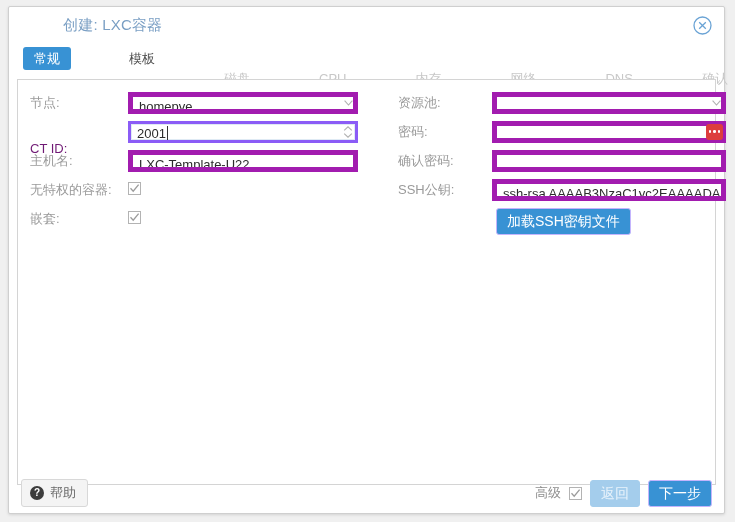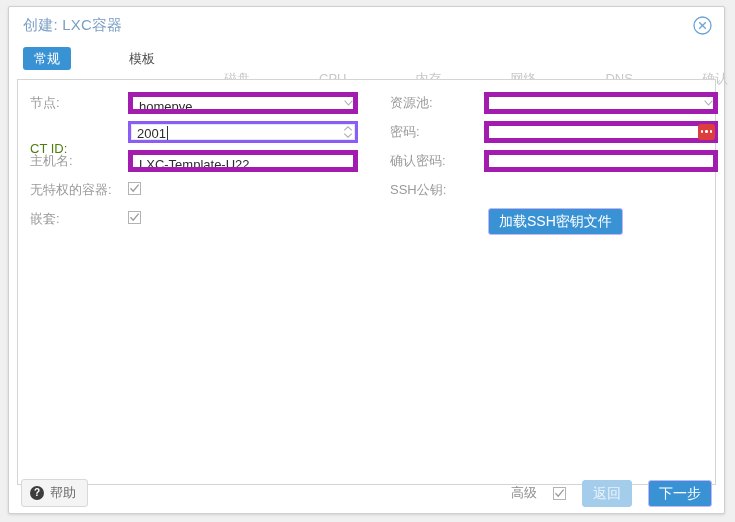--- a/index.html
+++ b/index.html
@@ -27,20 +27,21 @@
     border: 1px solid #cfcfcf;
     border-radius: 2px;
     box-sizing: border-box;
     box-shadow: 0 1px 3px rgba(0,0,0,0.12);
   }
 
   
   .titlebar {
     position: relative;
     height: 36px;
+    margin-left: 40px;
   }
   .title-text {
     position: absolute;
     left: 14px;
     top: 9px;
     font-size: 15px;
     color: #7a9fc4;
     letter-spacing: 0.2px;
     white-space: nowrap;
   }
@@ -92,38 +93,38 @@
     left: 8px;
     top: 72px;
     width: 699px;
     height: 406px;
     border: 1px solid #d4d4d4;
     background: #ffffff;
     box-sizing: border-box;
   }
 
   .col-left  { position: absolute; left: 0px;   top: 8px; width: 352px; }
-  .col-right { position: absolute; left: 360px; top: 8px; width: 340px; }
+  .col-right { position: absolute; left: 368px; top: 8px; width: 340px; }
 
   .frow {
     position: relative;
     height: 29px;
     margin-bottom: 0px;
     display: flex;
     align-items: center;
   }
   .flabel {
     width: 110px;
     padding-left: 12px;
     box-sizing: border-box;
     color: #9a9a9a;
     font-size: 13px;
     white-space: nowrap;
   }
-  .flabel.dark { color: #4d7c0f; margin-top: 33px; }
+  .flabel.dark { color: #701a75; margin-top: 33px; }
 
   .fctl { position: relative; }
 
   .txtfield {
     box-sizing: border-box;
     height: 22px;
     border: 5px solid #a21caf;
     background: #ffffff;
     font-size: 13px;
     color: #2c2c2c;
@@ -263,21 +264,21 @@
     font-weight: bold;
     line-height: 14px;
     text-align: center;
     display: inline-block;
     font-family: "Liberation Sans", sans-serif;
   }
   .footer-right {
     margin-left: auto;
     display: flex;
     align-items: center;
-    gap: 16px;
+    gap: 8px;
   }
   .adv-label { color: #8e8e8e; font-size: 13px; }
 </style>
 </head>
 <body>
 
 <div class="window">
 
   <div class="titlebar">
     <div class="title-text">创建: LXC容器</div>
@@ -382,20 +383,23 @@
 
       <div class="frow">
         <div class="flabel">确认密码:</div>
         <div class="fctl">
           <div class="txtfield w-right"></div>
         </div>
       </div>
 
       <div class="frow">
         <div class="flabel">SSH公钥:</div>
+        <div class="fctl">
+          <div class="txtfield w-right">ssh-rsa AAAAB3NzaC1yc2EAAAADA</div>
+        </div>
       </div>
 
       <div class="sshbtn-row">
         <span class="btn-blue">加载SSH密钥文件</span>
       </div>
 
     </div>
   </div>
 
   <div class="footer">

